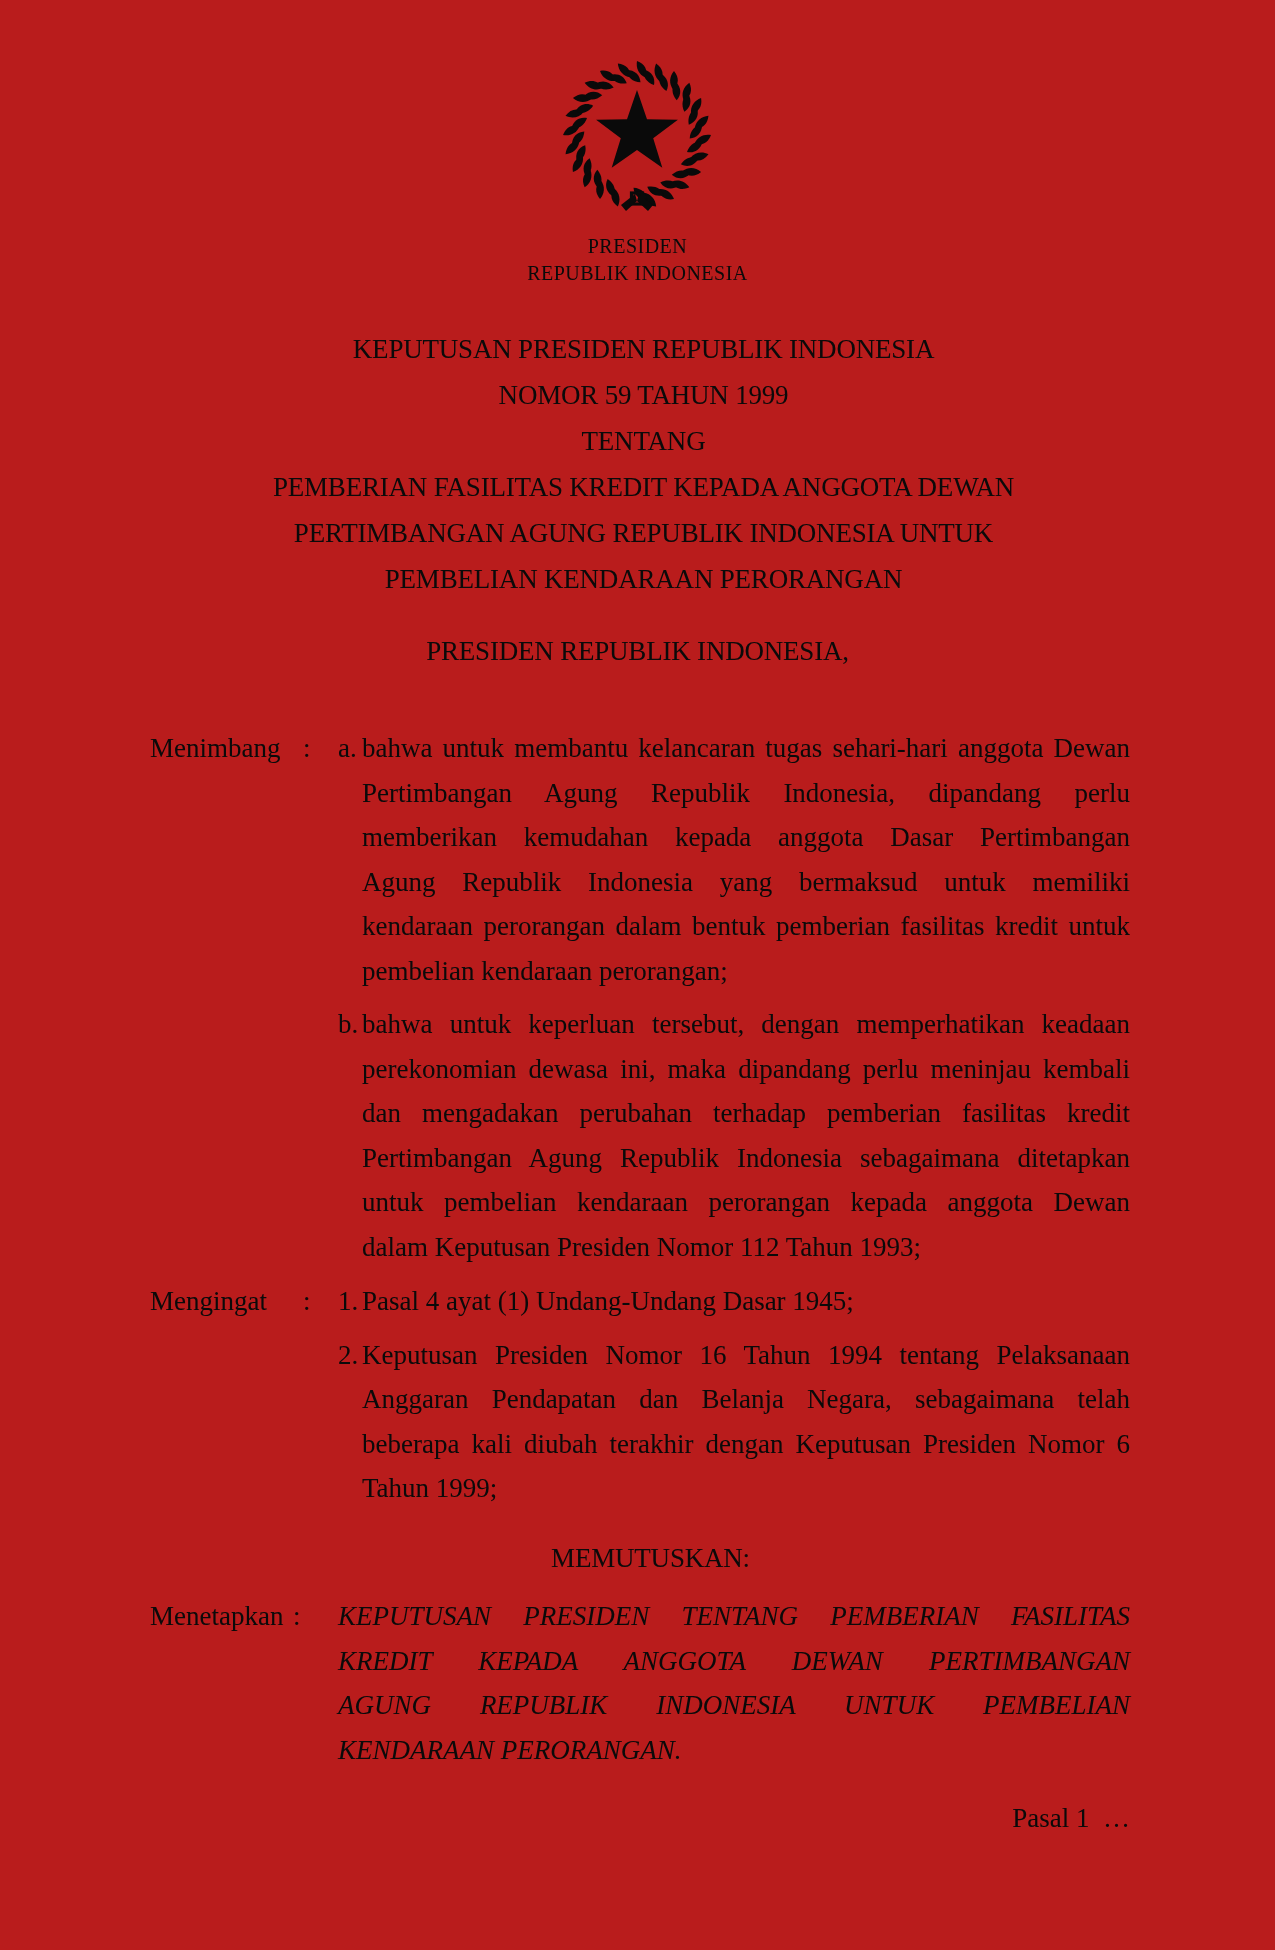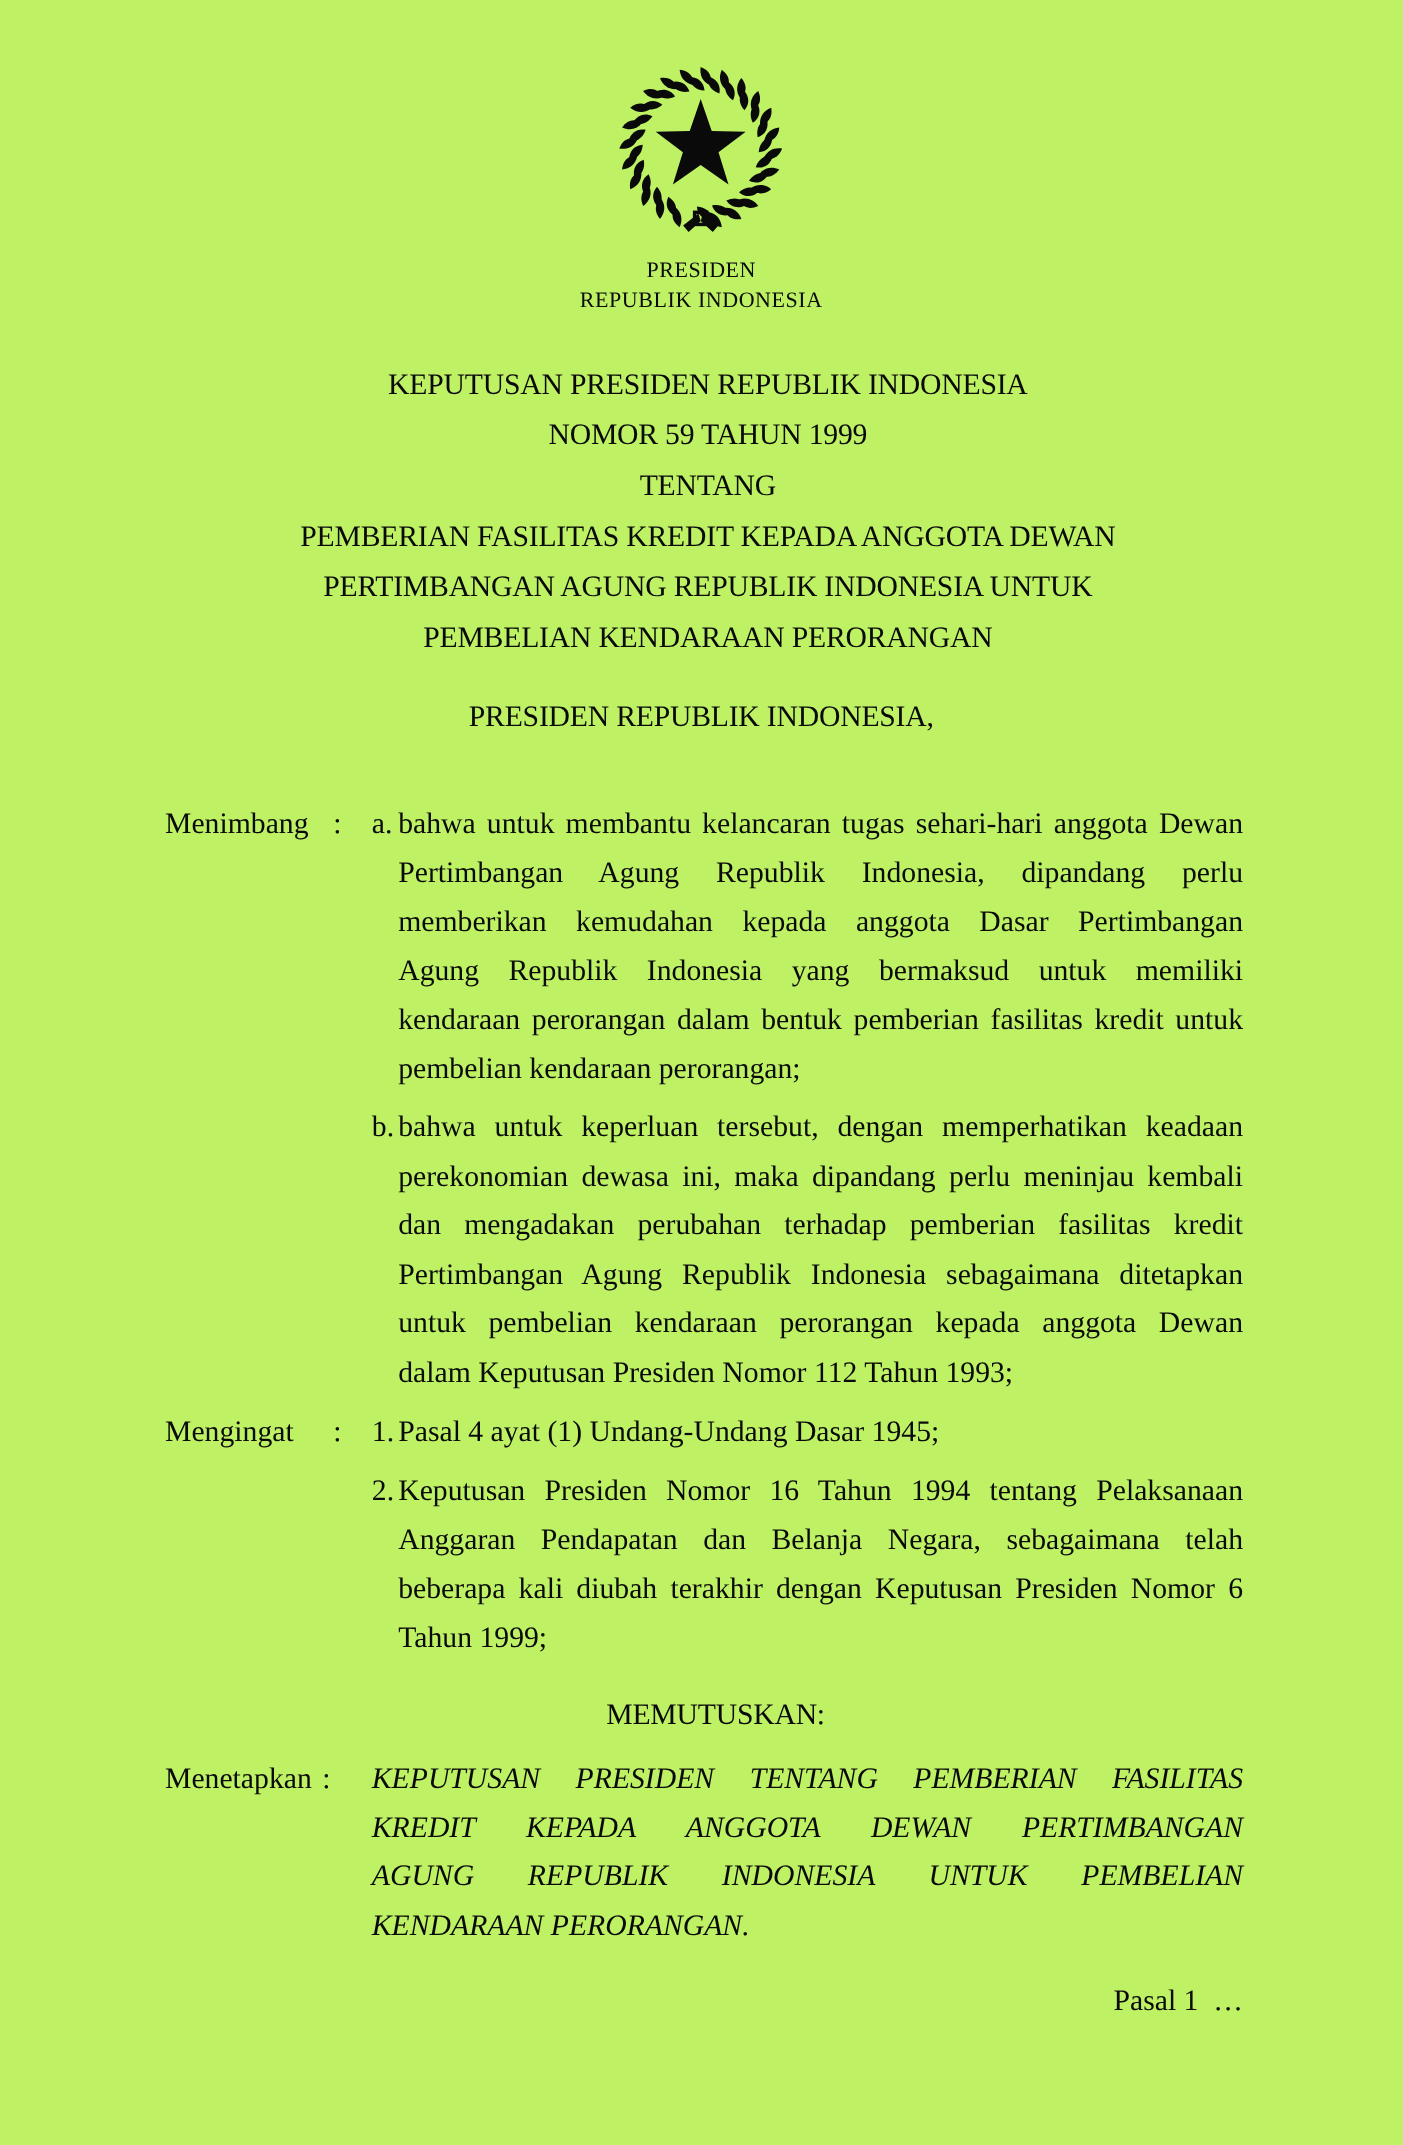--- a/index.html
+++ b/index.html
@@ -1,19 +1,19 @@
 <!DOCTYPE html>
 <html><head>
 <meta charset="utf-8">
 <style>
   html,body{margin:0;padding:0;background:#888;}
   .page{
     position:relative;
     width:1275px;height:1950px;
-    background:#bef264;
+    background:#b91c1c;
     margin:0 auto;
     font-family:"Liberation Serif","DejaVu Serif",serif;
     color:#0a0a0a;
     overflow:hidden;
   }
   
   .emblem{position:absolute;left:557px;top:55px;width:160px;height:160px;}
   
   .org{
     position:absolute;left:0;right:0;top:233px;

